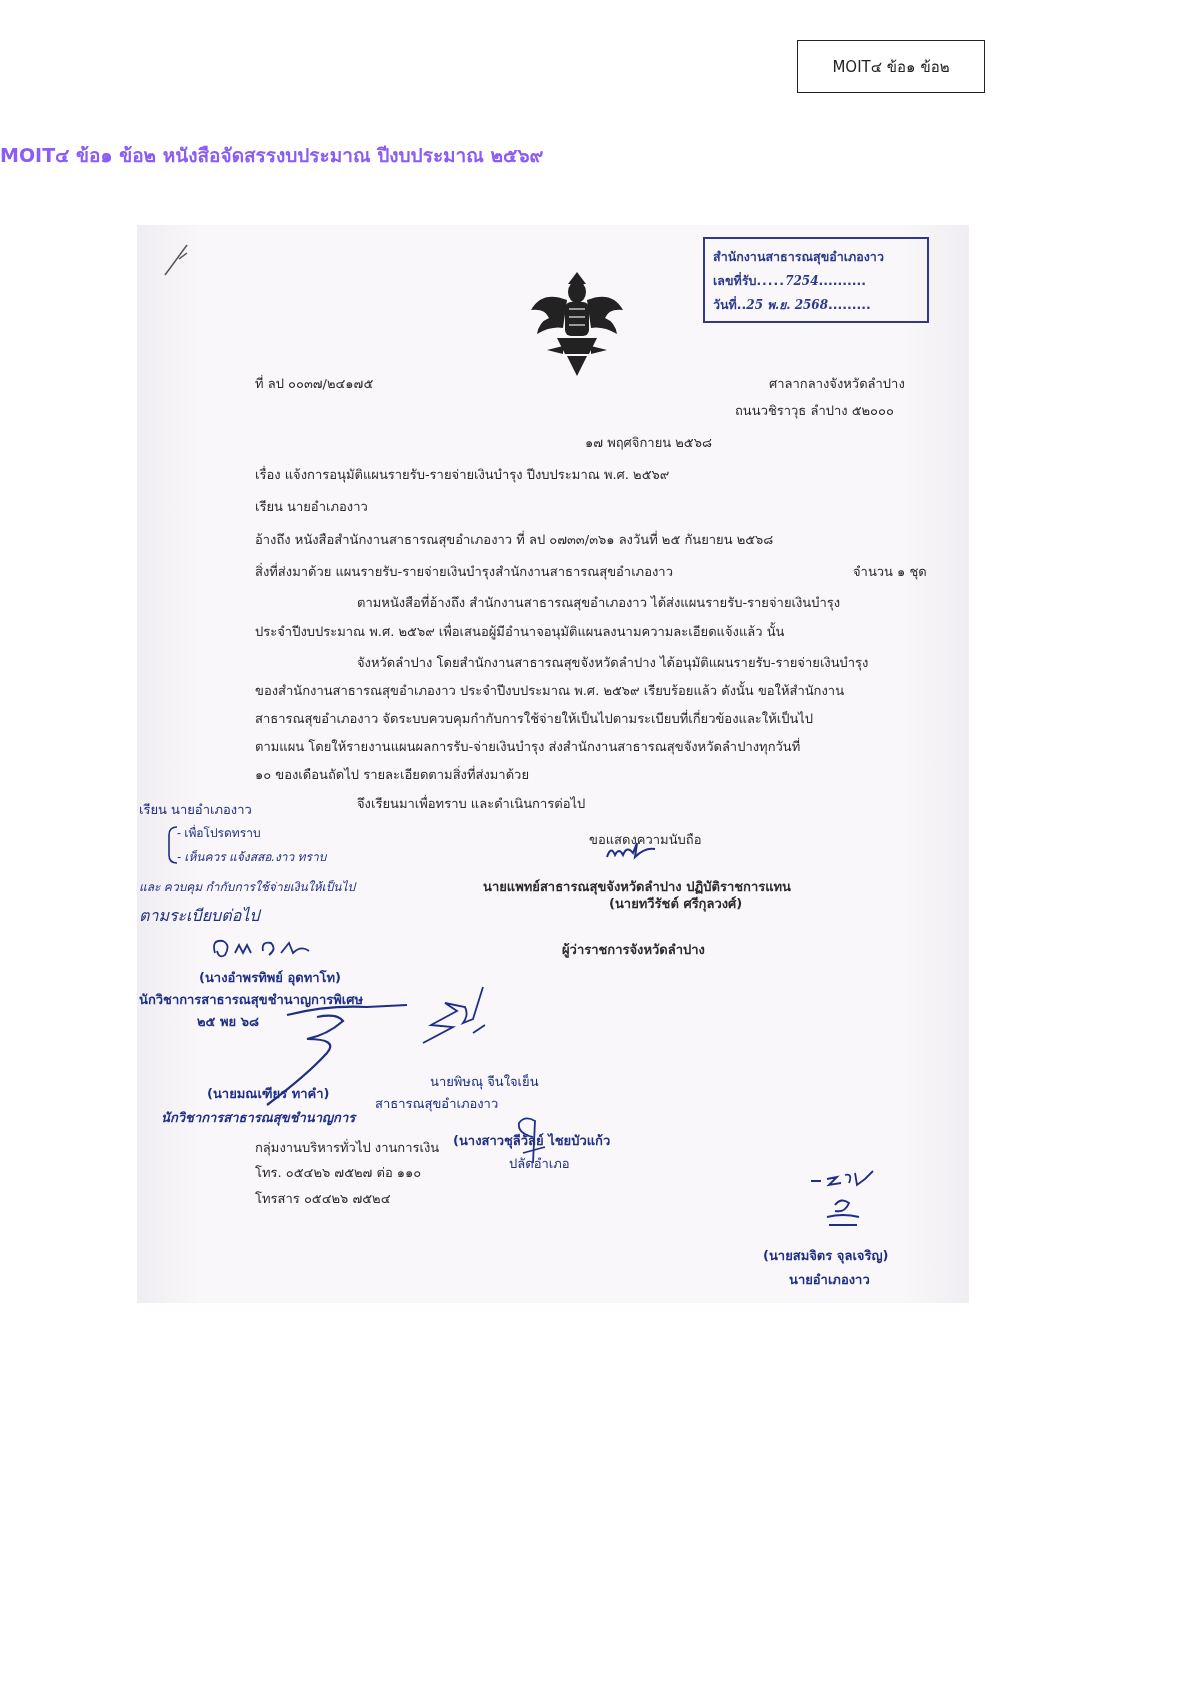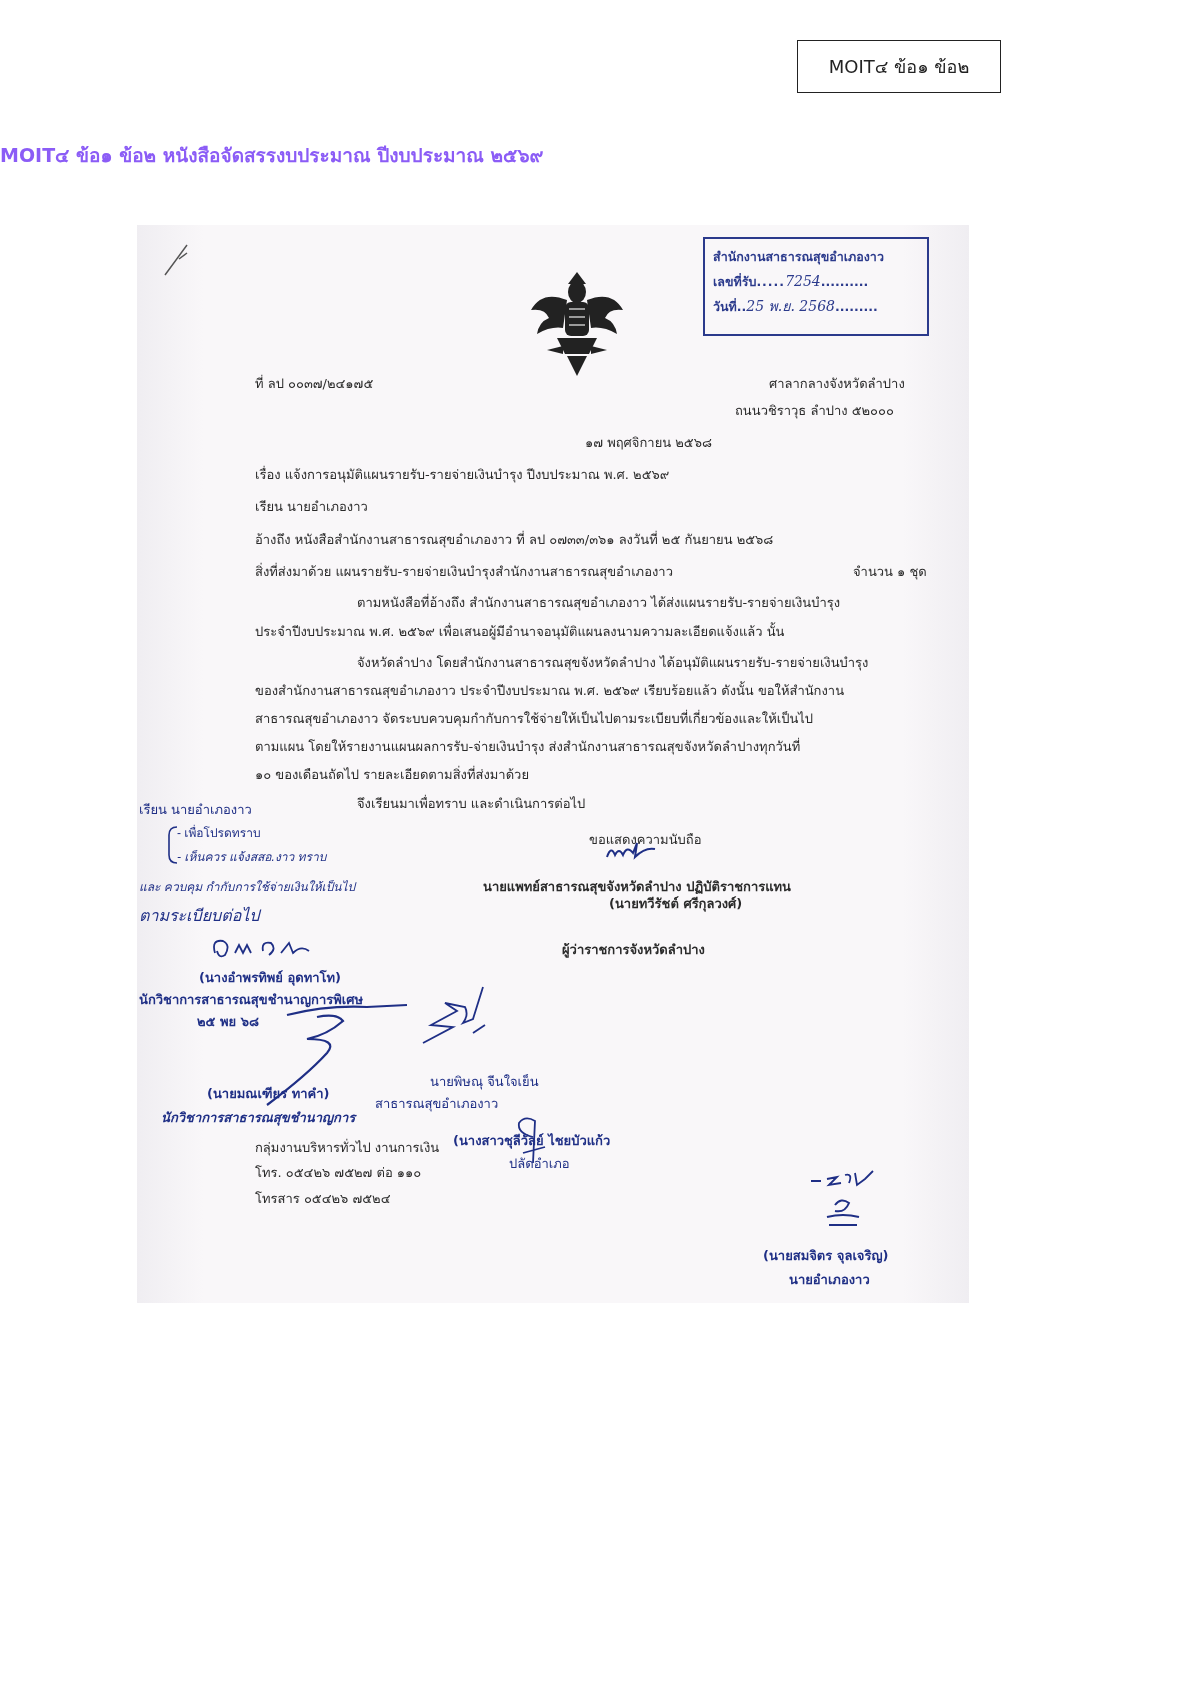--- a/index.html
+++ b/index.html
@@ -1,25 +1,25 @@
 <!DOCTYPE html>
 <html><head>
 <meta charset="utf-8">
 <style>
   html,body{margin:0;padding:0;background:#ffffff;}
   body{width:1190px;height:1683px;position:relative;overflow:hidden;font-family:"DejaVu Sans",sans-serif;color:#111;}
-  .ref-box{position:absolute;left:797px;top:40px;width:204px;height:53px;border:1.5px solid #222;box-sizing:border-box;display:flex;align-items:center;justify-content:center;font-size:18px;color:#222;}
+  .ref-box{position:absolute;left:797px;top:40px;width:188px;height:53px;border:1.5px solid #222;box-sizing:border-box;display:flex;align-items:center;justify-content:center;font-size:15px;color:#222;}
   .page-title{position:absolute;left:0;top:140px;width:1120px;text-align:left;font-size:19px;font-weight:bold;color:#8b5cf6;}
   .scan{position:absolute;left:137px;top:225px;width:832px;height:1078px;background:#f9f7f9;}
   .scan-inner{position:absolute;inset:0;background:linear-gradient(90deg,rgba(230,228,234,0.5),rgba(255,255,255,0) 8%,rgba(255,255,255,0) 92%,rgba(230,228,234,0.5));}
   .t{position:absolute;font-size:13px;color:#2a2a2a;white-space:nowrap;font-family:"DejaVu Sans",sans-serif;}
   .hw{position:absolute;color:#1f2f86;font-family:Liberation Sans, sans-serif;font-style:italic;white-space:nowrap;}
   .hwb{position:absolute;color:#1f2f86;font-family:"DejaVu Sans",sans-serif;font-weight:bold;white-space:nowrap;font-size:13px;}
-  .stamp{position:absolute;left:566px;top:12px;width:226px;height:99px;border:2px solid #2b3a8c;box-sizing:border-box;color:#2b3a8c;font-size:12.5px;font-weight:bold;padding:6px 8px;line-height:24px;}
-  .stamp .val{font-family:"DejaVu Serif",serif;font-style:italic;font-weight:normal;font-size:14px;}
+  .stamp{position:absolute;left:566px;top:12px;width:226px;height:86px;border:2px solid #2b3a8c;box-sizing:border-box;color:#2b3a8c;font-size:12.5px;font-weight:bold;padding:6px 8px;line-height:24px;}
+  .stamp .val{font-family:"DejaVu Serif",serif;font-style:italic;font-weight:bold;font-size:12px;}
   .garuda{position:absolute;left:390px;top:45px;width:100px;height:110px;}
   .sig{position:absolute;}
 </style>
 </head>
 <body>
 
 <div class="ref-box">
   <span>MOIT๔ ข้อ๑ ข้อ๒</span>
 </div>
 

